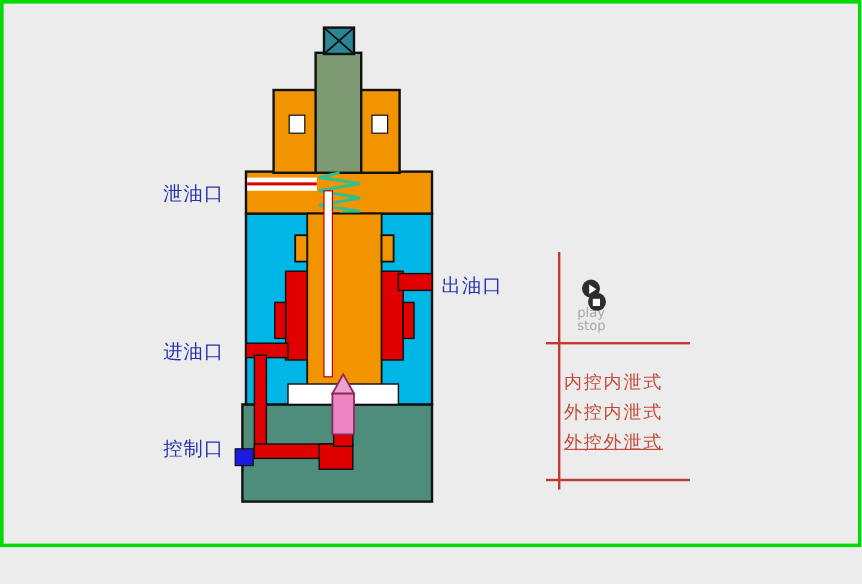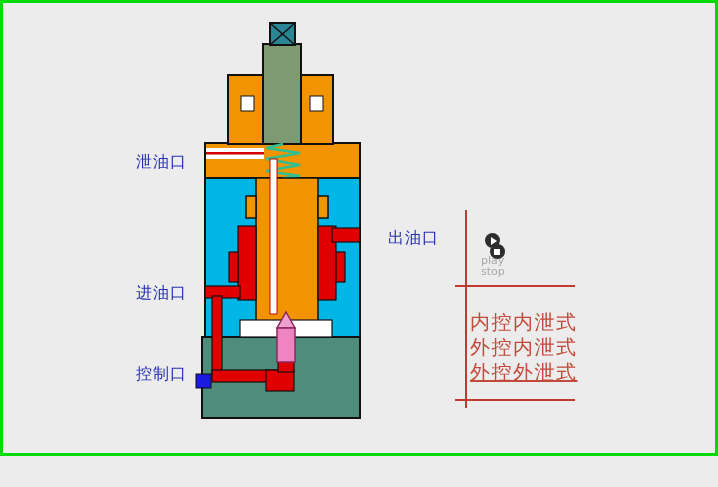--- a/index.html
+++ b/index.html
@@ -12,21 +12,21 @@
   .vline{left:465px;top:210px;width:2px;height:198px;}
   .hline1{left:455px;top:285px;width:120px;height:2px;}
   .hline2{left:455px;top:399px;width:120px;height:2px;}
   .avrow{position:absolute;z-index:3;display:flex;align-items:center;gap:6px;background:none;border:none;padding:0;cursor:pointer;flex-direction:column;}
   .play-row{left:481px;top:233px;}
   .stop-row{left:481px;top:244px;align-items:flex-end;}
   .avdot{width:15px;height:15px;border-radius:50%;background:#2d2d2d;display:inline-flex;align-items:center;justify-content:center;flex:none;}
   .tri{width:0;height:0;border-left:6px solid #fff;border-top:4px solid transparent;border-bottom:4px solid transparent;margin-left:2px;}
   .sq{width:6px;height:6px;background:#fff;}
   .avlabel{font-family:"DejaVu Sans","Liberation Sans",sans-serif;font-size:11px;color:#a9a9a9;}
-  .mode{position:absolute;z-index:3;left:470px;font-family:"DejaVu Serif","Liberation Serif",serif;font-size:20px;color:#c34a3a;letter-spacing:1.5px;cursor:pointer;white-space:nowrap;}
+  .mode{position:absolute;z-index:3;left:470px;font-family:"DejaVu Serif","Liberation Serif",serif;font-size:15px;color:#c34a3a;letter-spacing:1.5px;cursor:pointer;white-space:nowrap;}
   .mode1{top:309px;}
   .mode2{top:334px;}
   .mode3{top:359px;text-decoration:underline;}
   .cursor{position:absolute;left:33px;top:458px;z-index:50;}
 </style>
 </head>
 <body>
 
 <div class="stage">
 
@@ -88,21 +88,21 @@
 
     <g>
       <polygon points="277,328 295,328 286,312" fill="#f0a0d0" stroke="#8a2a5a" stroke-width="1.5"></polygon>
       <rect x="277" y="328" width="18" height="34" fill="#ee85c2" stroke="#8a2a5a" stroke-width="1.5"></rect>
     </g>
   </svg>
 
   <div class="lbl" style="left:136px;top:152px">泄油口</div>
   <div class="lbl" style="left:136px;top:283px">进油口</div>
   <div class="lbl" style="left:136px;top:364px">控制口</div>
-  <div class="lbl" style="left:388px;top:228px">出油口</div>
+  <div class="lbl" style="left:368px;top:228px">出油口</div>
 
   <div>
     <div class="redline vline"></div>
     <div class="redline hline1"></div>
     <div class="redline hline2"></div>
 
     <button class="avrow play-row">
       <span class="avdot">
           <span class="tri"></span>
         </span>

